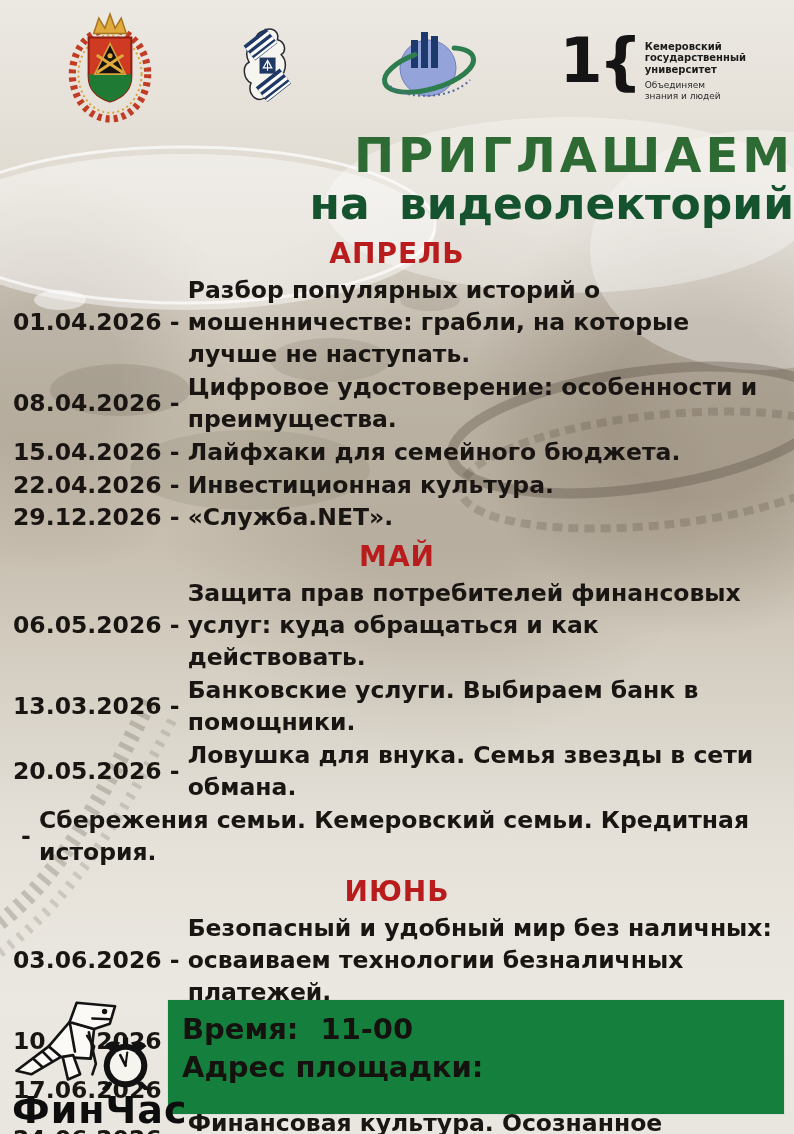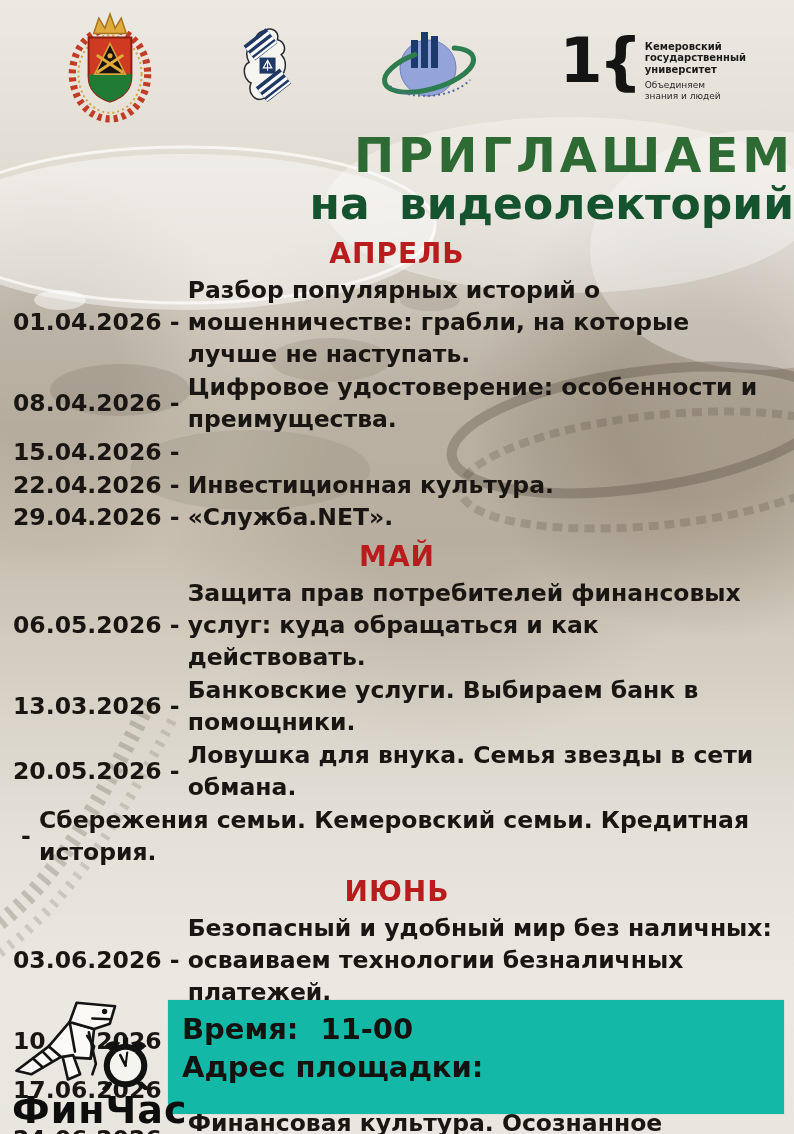--- a/index.html
+++ b/index.html
@@ -38,21 +38,21 @@
        line-height:1.36;margin:0 6px 1px 13px;}
   .date{flex:0 0 140px;white-space:nowrap;}
   .dash{flex:0 0 26px;text-align:center;}
   .txt{flex:1;padding-right:4px;}
 
   
   .footer{position:absolute;left:0;right:0;bottom:0;height:140px;display:flex;}
   .brand-block{flex:0 0 168px;position:relative;}
   .brand-name{position:absolute;left:12px;bottom:2px;font-size:38px;font-weight:800;
               letter-spacing:1px;color:#0d0d0d;}
-  .info-box{flex:1;margin:6px 10px 20px 0;background:#14b8a6;
+  .info-box{flex:1;margin:6px 10px 20px 0;background:#15803d;
             box-shadow:0 0 0 1px rgba(0,0,0,.04);padding:8px 14px;}
   .info-line{font-size:29px;font-weight:600;color:#14110e;margin-top:4px;}
   .info-line .val{margin-left:22px;}
 </style>
 </head>
 <body>
 
 <svg class="bg-deco" width="794" height="1134" viewBox="0 0 794 1134">
   <g fill="none">
     <ellipse cx="185" cy="232" rx="250" ry="78" fill="rgba(255,255,255,0.45)"></ellipse>
@@ -152,28 +152,29 @@
       <span class="txt">Разбор популярных историй о мошенничестве: грабли, на которые лучше не наступать.</span>
     </div>
     <div class="row">
       <span class="date">08.04.2026</span>
       <span class="dash">-</span>
       <span class="txt">Цифровое удостоверение: особенности и преимущества.</span>
     </div>
     <div class="row">
       <span class="date">15.04.2026</span>
       <span class="dash">-</span>
+      <span class="txt">Лайфхаки для семейного бюджета.</span>
     </div>
     <div class="row">
       <span class="date">22.04.2026</span>
       <span class="dash">-</span>
       <span class="txt">Инвестиционная культура.</span>
     </div>
     <div class="row">
-      <span class="date">29.04.2026</span>
+      <span class="date">29.12.2026</span>
       <span class="dash">-</span>
       <span class="txt">«Служба.NET».</span>
     </div>
 
     <div class="month">МАЙ</div>
     <div class="row">
       <span class="date">06.05.2026</span>
       <span class="dash">-</span>
       <span class="txt">Защита прав потребителей финансовых услуг: куда обращаться и как действовать.</span>
     </div>

